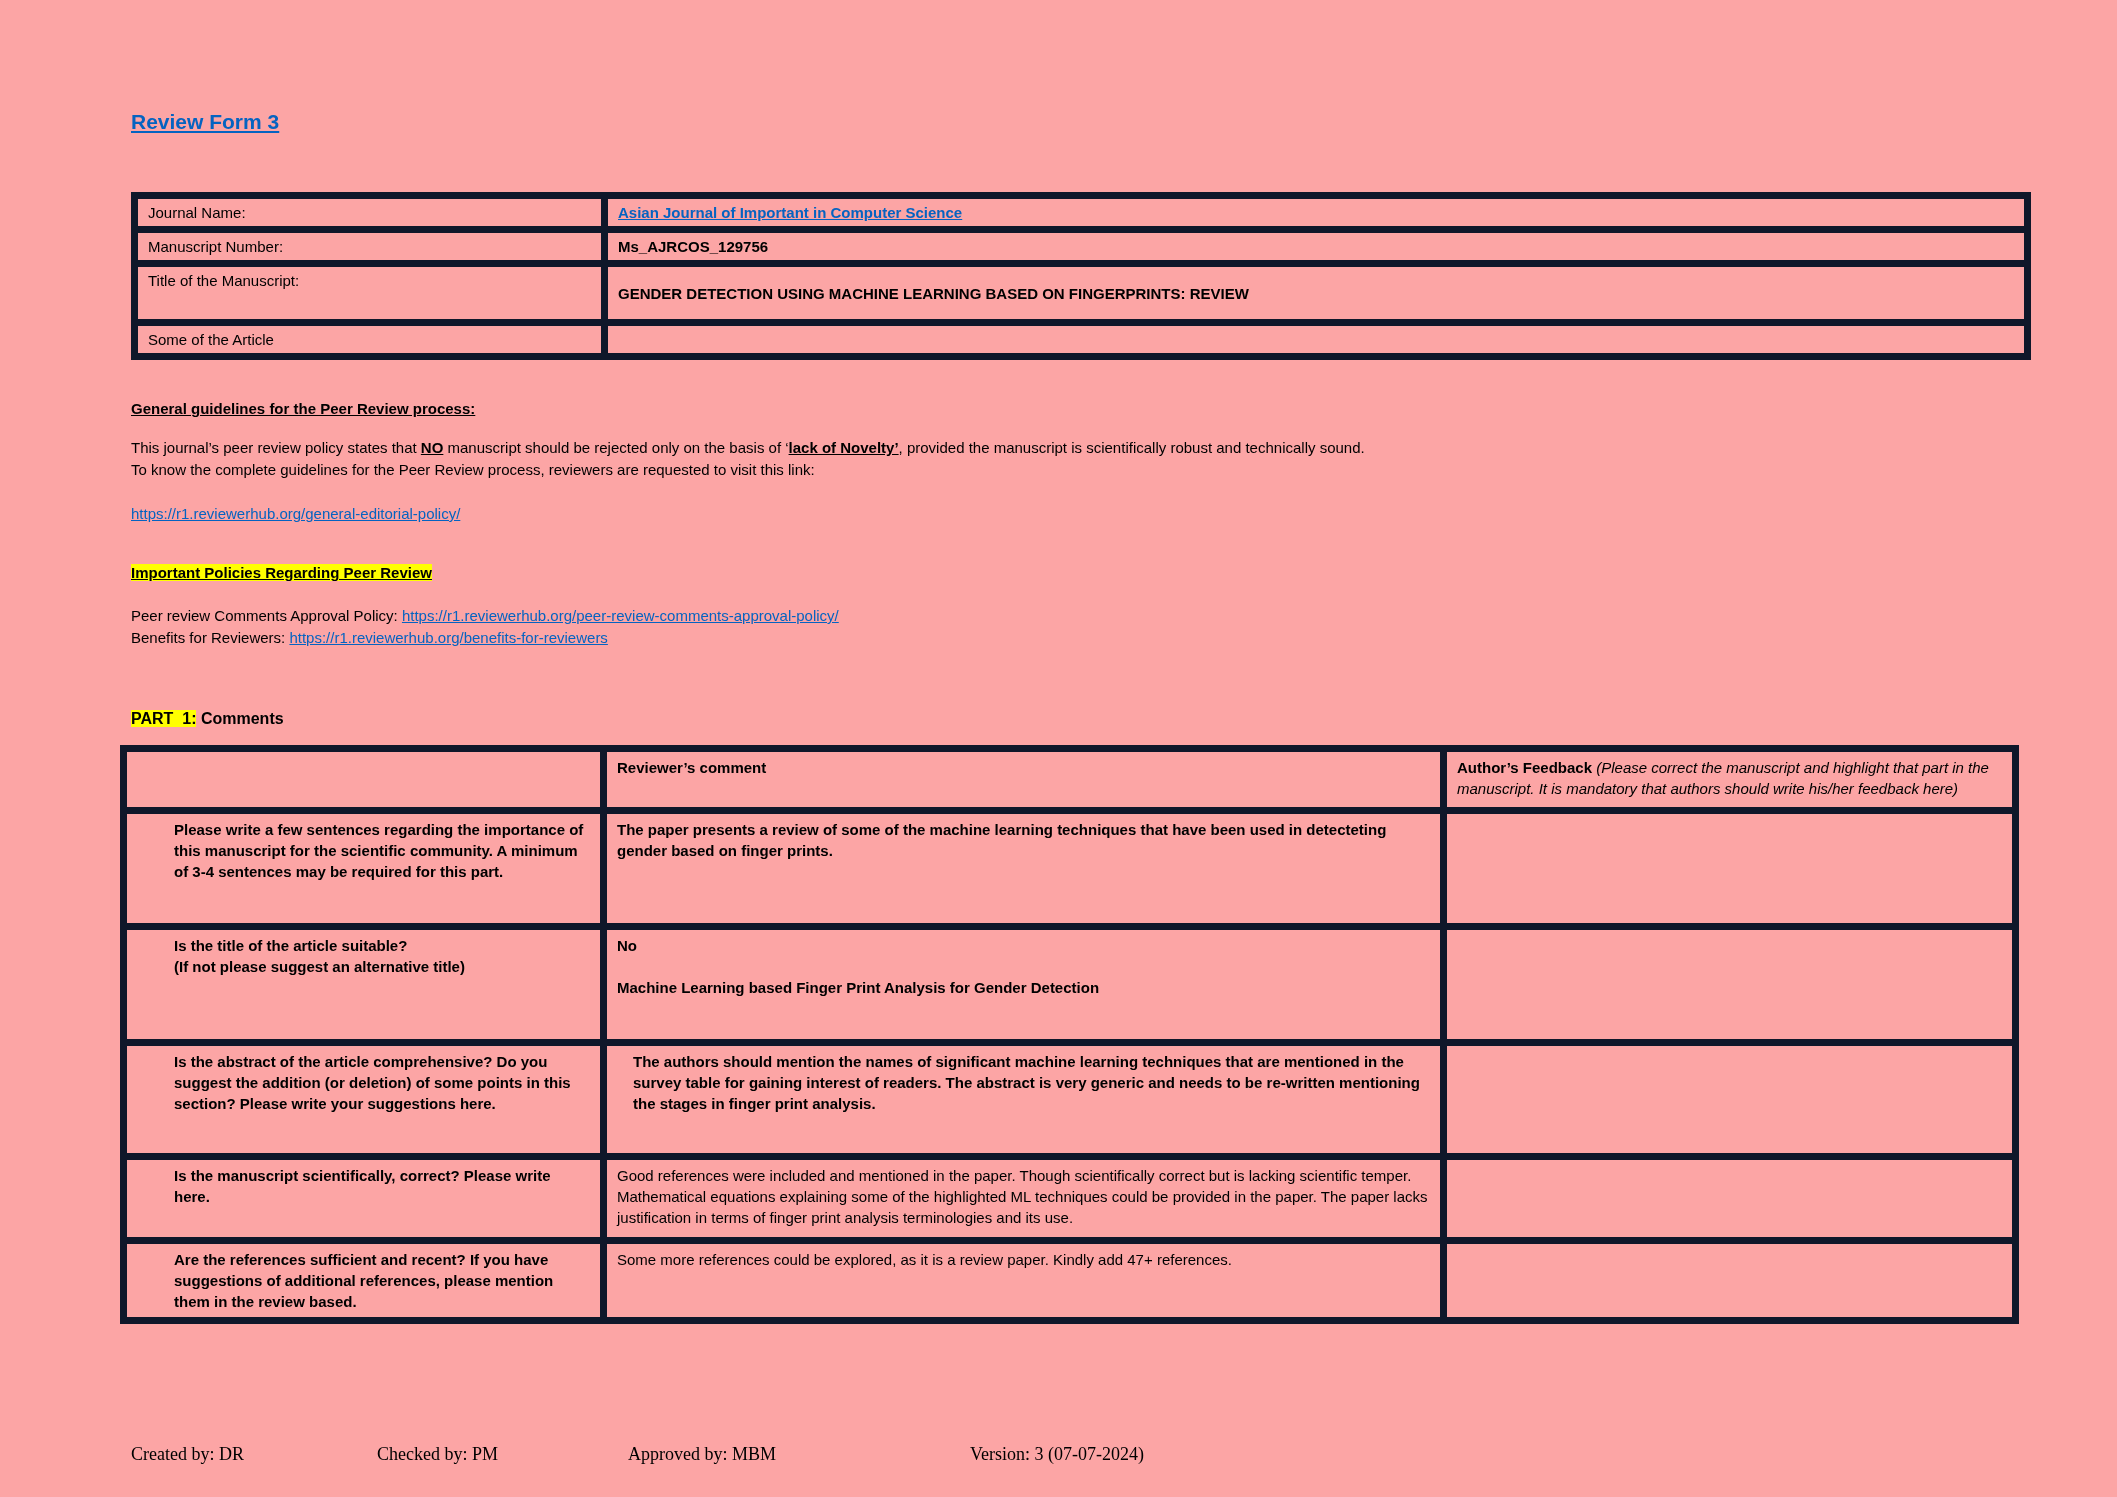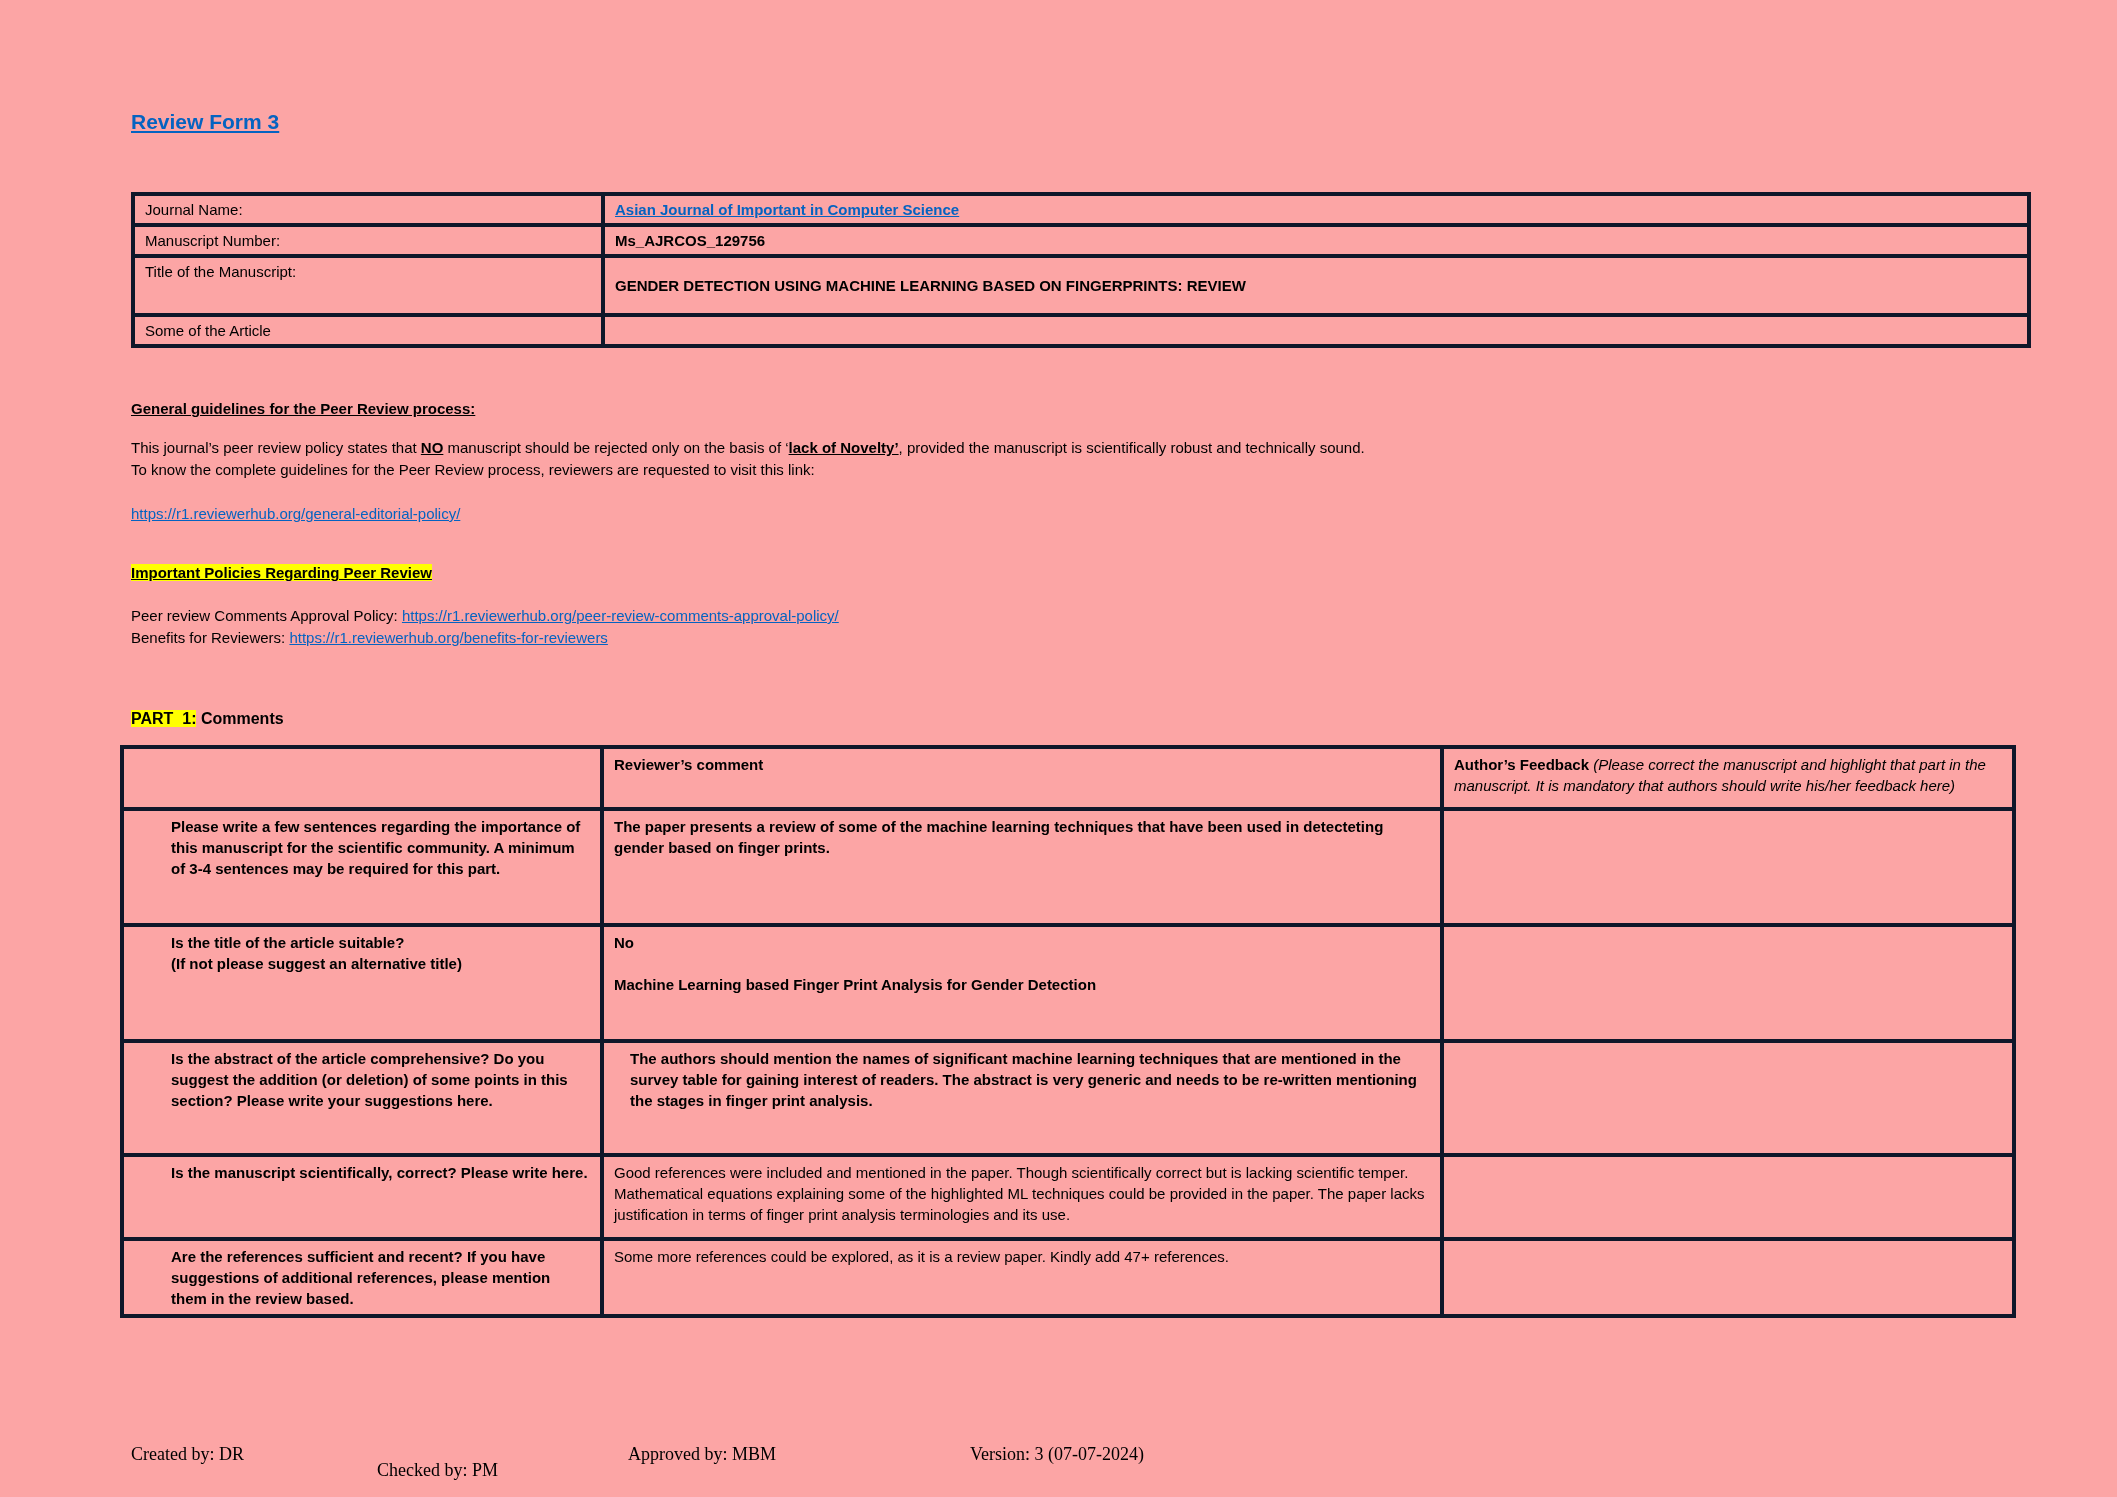--- a/index.html
+++ b/index.html
@@ -11,21 +11,21 @@
   }
   .page { position:relative; width:2117px; height:1497px; background:#fca5a5; overflow:hidden; }
 
   .doc-title {
     position:absolute; left:131px; top:110px;
     font-size:21px; font-weight:bold; color:#0563C1;
     text-decoration:underline;
   }
 
   table { border-collapse:collapse; table-layout:fixed; }
-  td { border:4px solid #0f172a; vertical-align:top; font-size:15px; line-height:21px; }
+  td { border:7px solid #0f172a; vertical-align:top; font-size:15px; line-height:21px; }
 
   
   .info-table { position:absolute; left:131px; top:192px; width:1900px; }
   .info-table td { padding:3px 10px; }
   .info-table .lbl { }
   .bold { font-weight:bold; }
   .link { color:#0563C1; text-decoration:underline; cursor:pointer; }
   .vmid { vertical-align:middle; }
 
   
@@ -140,17 +140,17 @@
 
     <tr>
       <td class="q preline" style="height:62px;">Are the references sufficient and recent? If you have suggestions of additional references, please mention them in the review based.</td>
       <td class="c preline">Some more references could be explored, as it is a review paper. Kindly add 47+ references.</td>
       <td class="f"></td>
     </tr>
   </tbody>
     </table>
 
   <div class="footer-item" style="left:131px;">Created by: DR</div>
-  <div class="footer-item" style="left:377px;margin-top:16px;">Checked by: PM</div>
+  <div class="footer-item" style="left:377px;">Checked by: PM</div>
   <div class="footer-item" style="left:628px;">Approved by: MBM</div>
   <div class="footer-item" style="left:970px;">Version: 3 (07-07-2024)</div>
 
 </div>
 
 </body></html>

